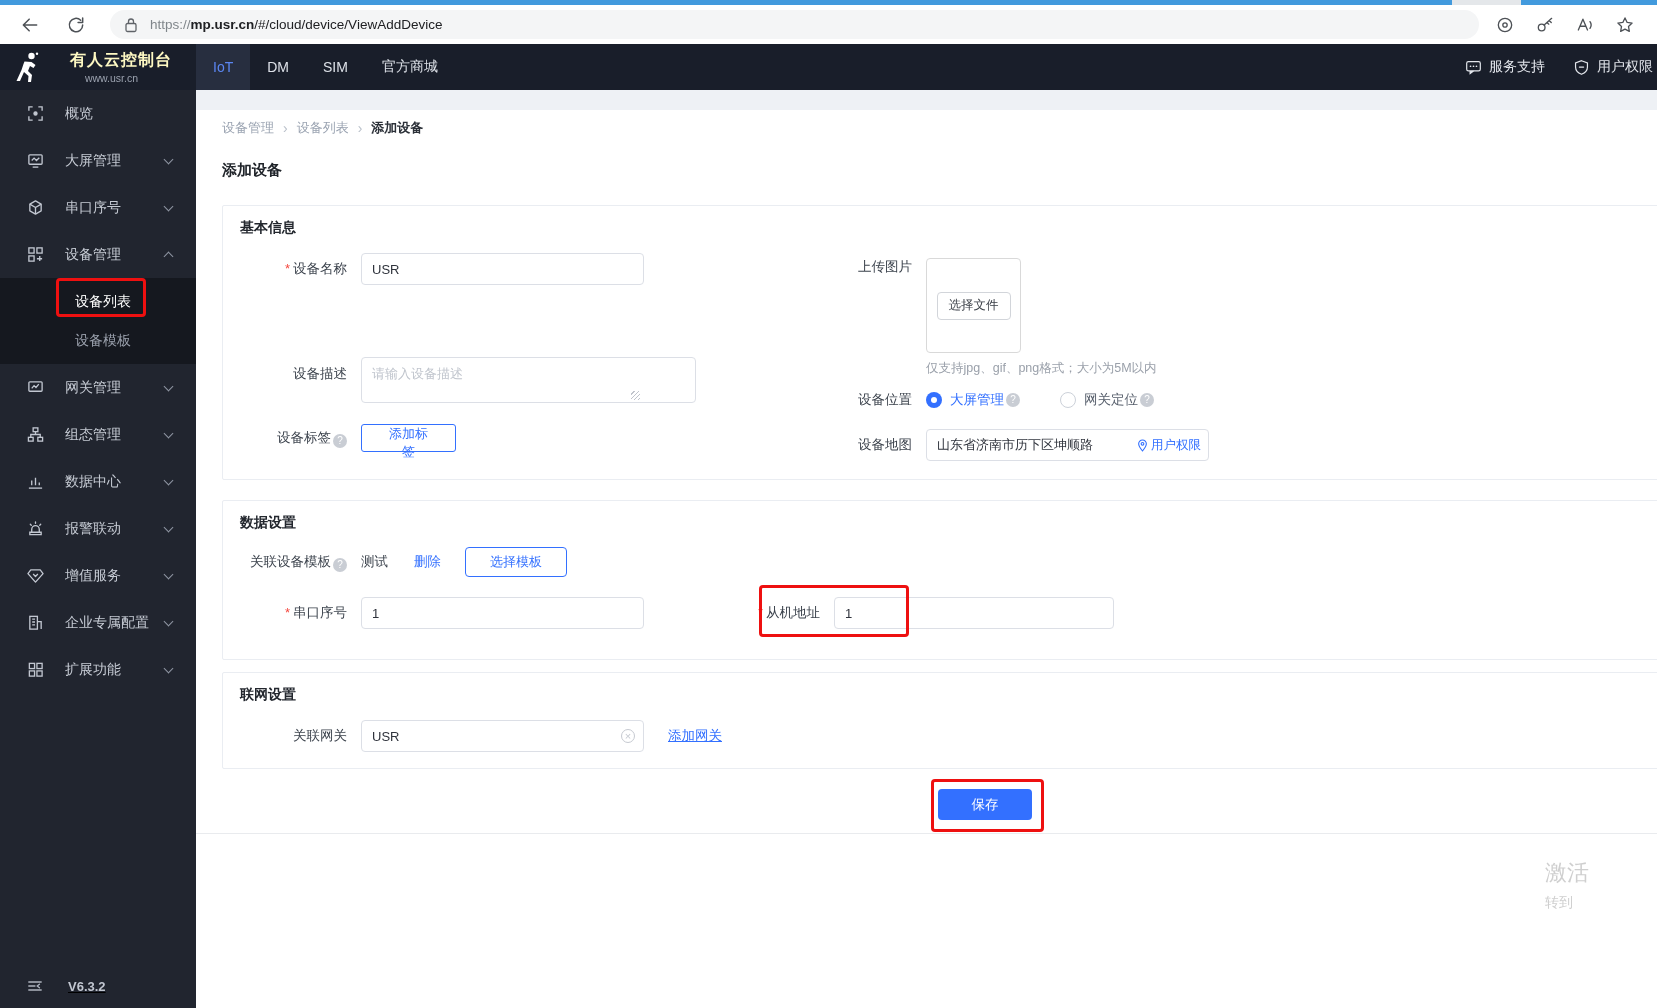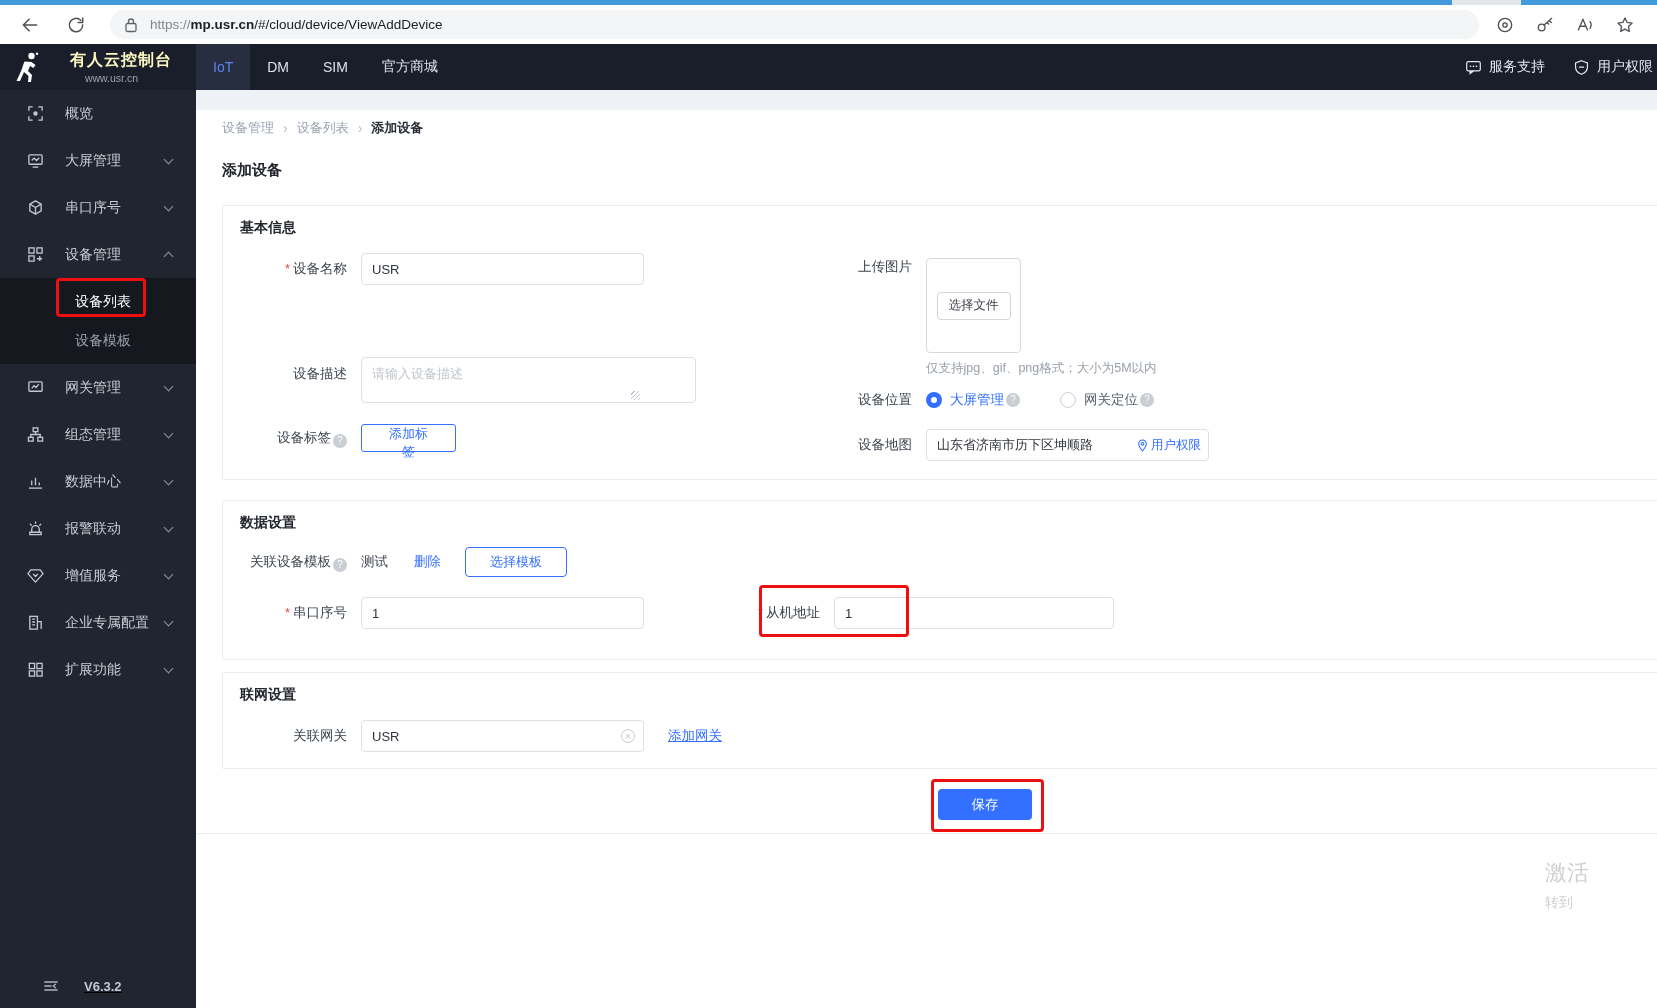--- a/index.html
+++ b/index.html
@@ -44,21 +44,21 @@
     color:#c6cbd4; position:relative; }
   .side-item svg { width:17px; height:17px; flex:0 0 auto; color:#c2c7d1; }
   .side-label { margin-left:21px; font-size:14px; }
   .chev { position:absolute; right:24px; width:7px; height:7px;
     border-right:1.4px solid #8f96a3; border-bottom:1.4px solid #8f96a3; }
   .chev.down { transform:rotate(45deg); margin-top:-3px; }
   .chev.up { transform:rotate(-135deg); margin-top:3px; }
   .submenu { background:#15181f; padding:4px 0; }
   .sub-item { height:39px; line-height:39px; padding-left:75px; font-size:14px; color:#9aa0ac; cursor:pointer; }
   .sub-item.active { color:#ffffff; }
-  .side-version { position:absolute; bottom:14px; left:16px; width:100%; display:flex; align-items:center;text-decoration:underline; }
+  .side-version { position:absolute; bottom:14px; left:0; width:100%; display:flex; align-items:center;text-decoration:underline; }
   .side-version svg { width:16px; height:16px; color:#aeb4bf; margin-left:27px; }
   .version-txt { margin-left:25px; font-size:13px; color:#c2c7d1; font-weight:bold; }
   .anno { position:absolute; border:3px solid #ee1010; border-radius:4px; pointer-events:none; z-index:5; }
   .anno-devlist { left:56px; top:188px; width:90px; height:39px; }
 
   
   .main { position:absolute; top:90px; left:196px; right:0; bottom:0; background:#eef1f5; }
   .panel { position:absolute; top:20px; left:0; right:0; bottom:0; background:#fff; }
   .breadcrumb { position:absolute; top:9px; left:26px; font-size:13px; color:#9aa3b1;
     display:flex; align-items:center; gap:9px; }

